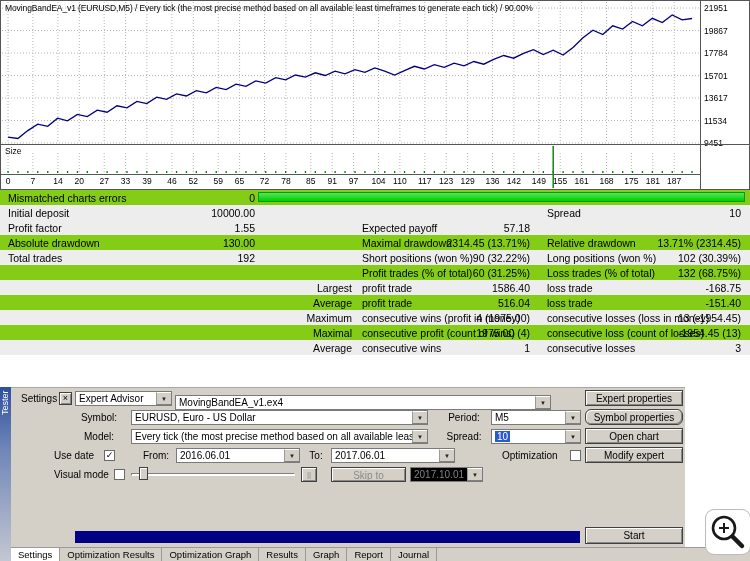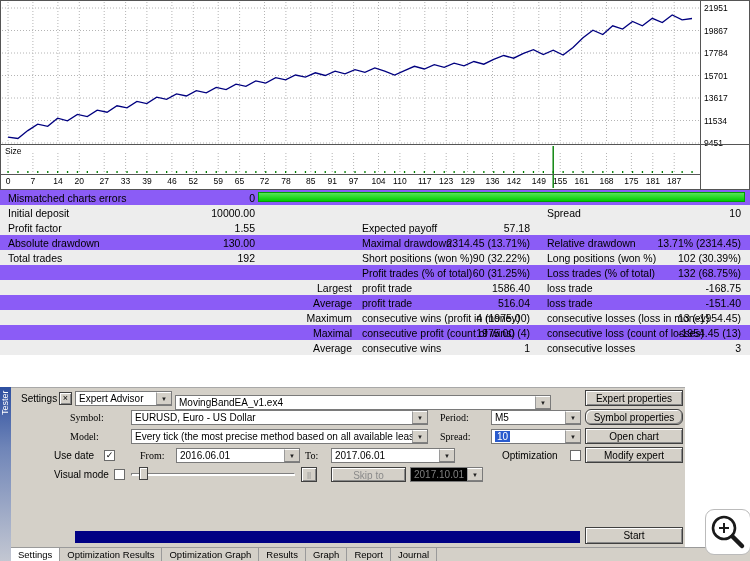--- a/index.html
+++ b/index.html
@@ -4,31 +4,31 @@
 <style>
   html,body{margin:0;padding:0;background:#fff;}
   #root{position:relative;width:750px;height:561px;background:#fff;font-family:"Liberation Sans",sans-serif;overflow:hidden;color:#000;}
   
   #chart-wrap{position:absolute;left:0;top:0;width:750px;height:190px;background:#fff;}
   #chart-title{position:absolute;left:5px;top:3px;font-size:8.5px;letter-spacing:-0.1px;white-space:nowrap;}
   #size-label{position:absolute;left:5px;top:146px;font-size:8.5px;}
   svg .axis{font-family:"Liberation Sans",sans-serif;font-size:8.5px;fill:#000;}
   
   #report-table{position:absolute;left:0;top:190px;width:750px;}
-  .trow{position:relative;height:15px;background:#8b5cf6;}
+  .trow{position:relative;height:15px;background:#84cc16;}
   .trow.shade{background:#ededed;}
   .trow span{position:absolute;top:2px;font-size:10.5px;white-space:nowrap;}
   .qbar{position:absolute;left:258px;top:2px;width:487px;height:10px;background:linear-gradient(#57e557,#00cc00);border:1px solid #00a000;box-sizing:border-box;}
   
   #tester{position:absolute;left:0;top:387px;width:750px;height:174px;}
   #panel-bg{position:absolute;left:11px;top:0;width:674px;height:160px;background:#d4d0c8;border-top:1px solid #a8a8a8;box-sizing:border-box;}
   .vstrip{position:absolute;left:0;top:0;width:11px;height:174px;background:linear-gradient(#2d4fa0 0%,#6f85b8 35%,#c3c7d2 100%);}
   .vtext{position:absolute;left:0;top:3px;width:11px;height:60px;color:#fff;font-size:9px;writing-mode:vertical-rl;transform:rotate(180deg);text-align:right;}
   .lb{position:absolute;font-size:10px;white-space:nowrap;}
-  .lb.r{text-align:left;font-family:Liberation Serif, serif;}
+  .lb.r{text-align:center;}
   .combo{position:absolute;height:15px;display:flex;background:#fff;border:1px solid #7a7a7a;box-sizing:border-box;}
   .combo.dis{background:#000000;}
   .ctext{flex:1;font-size:10px;line-height:12px;padding:1px 0 0 3px;overflow:hidden;white-space:nowrap;}
   .dis .ctext{color:#808080;}
   .carw{width:14px;background:#d4d0c8;border-left:1px solid #9a9a9a;border-top:1px solid #fff;border-bottom:1px solid #808080;font-size:6px;line-height:12px;text-align:center;color:#222;}
   .sel{background:#2a5bcd;color:#fff;padding:0 2px;}
   .btn{position:absolute;box-sizing:border-box;height:16px;background:#d4d0c8;border:1px solid #404040;box-shadow:inset 1px 1px 0 #fff,inset -1px -1px 0 #888;font-size:10px;text-align:center;padding-top:2px;}
   .btn.dis{color:#8a8a8a;}
   .cbx{position:absolute;width:11px;height:11px;background:#fff;border:1px solid #6a6a6a;box-sizing:border-box;font-size:9px;line-height:9px;text-align:center;}
   .slider{position:absolute;left:131px;top:80px;width:164px;height:14px;}
@@ -221,20 +221,21 @@
         <rect x="671.6" y="171" width="1.3" height="2" fill="#007f00"></rect>
         <rect x="681.5" y="171" width="1.3" height="2" fill="#007f00"></rect>
         <rect x="691.4" y="171" width="1.3" height="2" fill="#007f00"></rect>
         <line x1="553.2" y1="146" x2="553.2" y2="188" stroke="#007f00" stroke-width="1.4"></line>
         <polyline points="8.0,137.1 17.9,138.5 27.8,130.6 37.7,124.1 47.7,126.3 57.6,118.2 67.5,120.9 77.4,114.4 87.3,116.6 97.2,110.1 107.1,112.2 117.0,105.8 127.0,107.9 136.9,101.4 146.8,103.6 156.7,97.1 166.6,99.3 176.5,93.9 186.4,96.0 196.3,90.6 206.3,92.8 216.2,87.4 226.1,89.6 236.0,84.2 245.9,86.3 255.8,80.9 265.7,83.1 275.7,77.7 285.6,79.8 295.5,75.0 305.4,77.1 315.3,72.8 325.2,75.5 335.1,71.2 345.0,73.9 355.0,69.6 364.9,72.3 374.8,68.0 384.7,71.2 394.6,75.0 404.5,70.7 414.4,66.3 424.3,69.0 434.3,64.7 444.2,67.4 454.1,63.1 464.0,65.8 473.9,61.5 483.8,64.2 493.7,59.3 503.7,55.5 513.6,58.2 523.5,53.4 533.4,49.6 543.3,54.5 553.2,50.1 563.1,55.0 573.0,47.4 583.0,37.7 592.9,30.2 602.8,34.5 612.7,25.8 622.6,29.1 632.5,21.5 642.4,25.8 652.3,18.3 662.3,22.6 672.2,15.0 682.1,19.9 692.0,18.5" fill="none" stroke="#00007f" stroke-width="1.3"></polyline>
         <line x1="0" y1="144.5" x2="750" y2="144.5" stroke="#555"></line>
         <line x1="0" y1="174.5" x2="700" y2="174.5" stroke="#555"></line>
         <line x1="700.5" y1="0" x2="700.5" y2="190" stroke="#555"></line>
         <rect x="0.5" y="0.5" width="749" height="189" fill="none" stroke="#555"></rect>
       </svg>
+    <div id="chart-title">MovingBandEA_v1 (EURUSD,M5) / Every tick (the most precise method based on all available least timeframes to generate each tick) / 90.00%</div>
     <div id="size-label">Size</div>
   </div>
 
   <div id="report-table">
       <div class="trow">
         <span style="left:8px">Mismatched charts errors</span>
         <span style="right:495px">0</span>
         <div class="qbar"></div>
       </div>
       <div class="trow shade">

